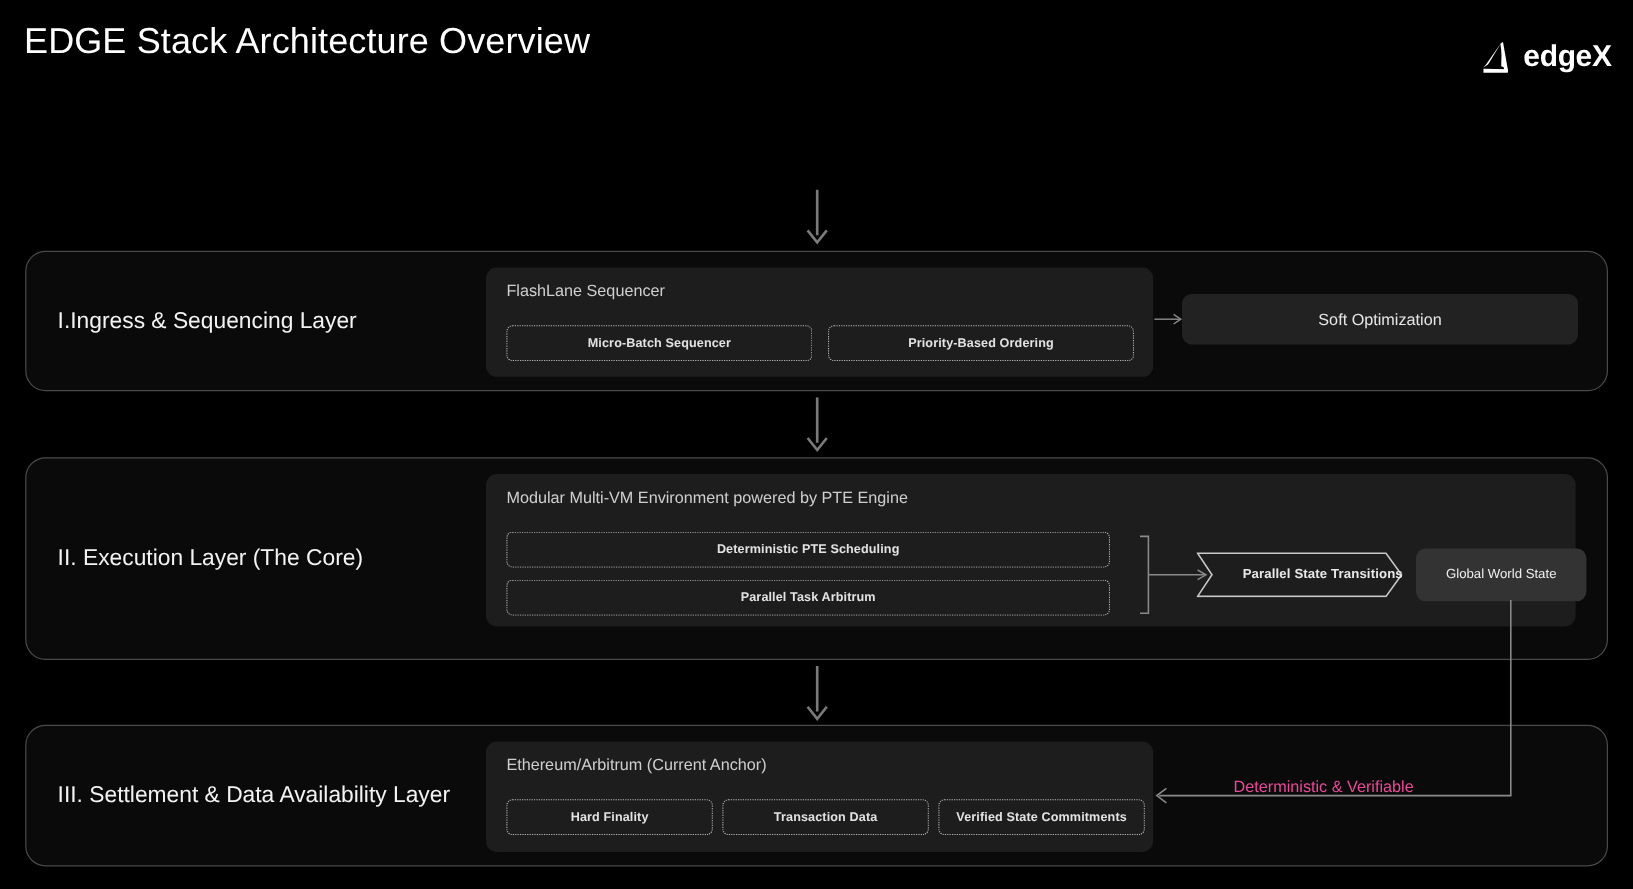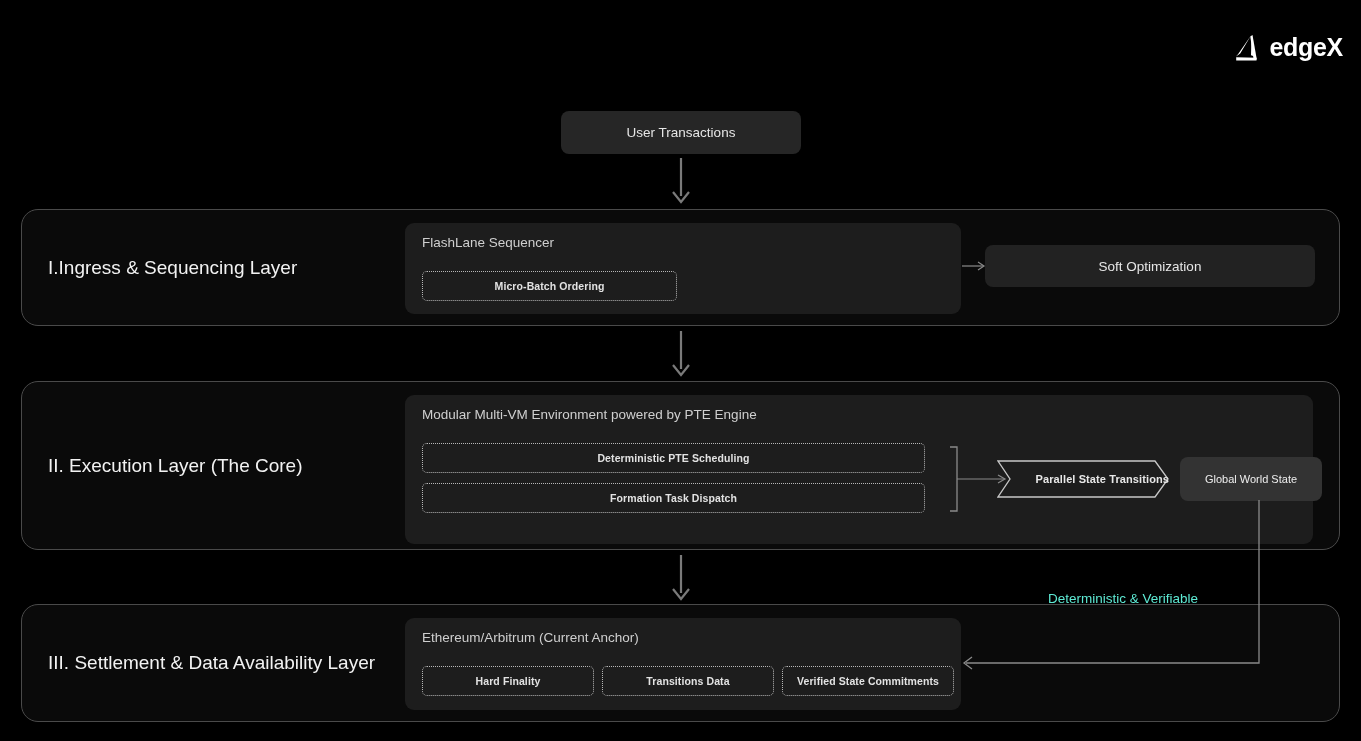--- a/index.html
+++ b/index.html
@@ -97,58 +97,59 @@
   .chevron svg { position: absolute; inset: 0; }
   .chevron span {
     position: relative; color: #e8e8e8; font-size: 11px; font-weight: 600;
     letter-spacing: 0.1px;
   }
 
   
   .conn { position: absolute; }
   .conn svg { display: block; overflow: visible; }
   .feedback-label {
-    position: absolute; left: 1028px; top: 591px;
-    font-size: 13.5px; color: #5eead4; white-space: nowrap; margin-left: 20px;
+    position: absolute; left: 1028px; top: 648px;
+    font-size: 13.5px; color: #ec4899; white-space: nowrap;
   }
 </style>
 </head>
 <body>
 
 <div id="root">
 
+  <div class="page-title">EDGE Stack Architecture Overview</div>
 
   <div class="brand">
     <svg class="brand-mark" viewBox="0 0 30 28">
       <polygon points="16.5,1 19.5,22.5 16.0,21.2" fill="#ffffff"></polygon>
       <polygon points="16.0,1.6 3.2,20.0 1.0,22.4 5.2,19.6" fill="#ffffff"></polygon>
       <polygon points="1.2,23.2 21.5,23.8 21.5,26.6 1.2,26.6" fill="#ffffff"></polygon>
       <polygon points="17.5,1.0 21.8,25.6 18.6,25.6 15.3,2.4" fill="#ffffff"></polygon>
     </svg>
     <span class="brand-name">edgeX</span>
   </div>
 
-  <div class="top-node">
-    <span>User Transactions</span>
-  </div>
 
   <div class="vconn" style="top:158px;height:48px;">
     <svg width="30" height="48" viewBox="0 0 30 48">
       <line x1="15" y1="0" x2="15" y2="38" stroke="#7a7a7a" stroke-width="2.2"></line>
       <polyline points="7,34 15,44 23,34" fill="none" stroke="#7a7a7a" stroke-width="2.2"></polyline>
     </svg>
   </div>
 
   <div class="layer" style="top:209px;height:117px;">
     <div class="layer-title">I.Ingress &amp; Sequencing Layer</div>
 
     <div class="panel" style="left:383px;top:13px;width:556px;height:91px;">
       <div class="panel-title">FlashLane Sequencer</div>
       <div class="dotted" style="left:17px;top:48px;width:255px;height:30px;">
-        <span>Micro-Batch Ordering</span>
+        <span>Micro-Batch Sequencer</span>
+      </div>
+      <div class="dotted" style="left:285px;top:48px;width:255px;height:30px;">
+        <span>Priority-Based Ordering</span>
       </div>
     </div>
 
     <div class="conn" style="left:940px;top:49px;">
       <svg width="26" height="14" viewBox="0 0 26 14">
         <line x1="0" y1="7" x2="21" y2="7" stroke="#8a8a8a" stroke-width="1.2"></line>
         <polyline points="16,3 22,7 16,11" fill="none" stroke="#8a8a8a" stroke-width="1.2"></polyline>
       </svg>
     </div>
 
@@ -160,27 +161,27 @@
   <div class="vconn" style="top:331px;height:48px;">
     <svg width="30" height="48" viewBox="0 0 30 48">
       <line x1="15" y1="0" x2="15" y2="38" stroke="#7a7a7a" stroke-width="2.2"></line>
       <polyline points="7,34 15,44 23,34" fill="none" stroke="#7a7a7a" stroke-width="2.2"></polyline>
     </svg>
   </div>
 
   <div class="layer" style="top:381px;height:169px;">
     <div class="layer-title">II. Execution Layer (The Core)</div>
 
-    <div class="panel" style="left:383px;top:13px;width:908px;height:149px;">
+    <div class="panel" style="left:383px;top:13px;width:908px;height:127px;">
       <div class="panel-title">Modular Multi-VM Environment powered by PTE Engine</div>
       <div class="dotted" style="left:17px;top:48px;width:503px;height:30px;">
         <span>Deterministic PTE Scheduling</span>
       </div>
       <div class="dotted" style="left:17px;top:88px;width:503px;height:30px;">
-        <span>Formation Task Dispatch</span>
+        <span>Parallel Task Arbitrum</span>
       </div>
 
       <div class="conn" style="left:543px;top:50px;">
         <svg width="64" height="68" viewBox="0 0 64 68">
           <path d="M2,2 L9,2 L9,66 L2,66" fill="none" stroke="#8a8a8a" stroke-width="1.3"></path>
           <line x1="9" y1="34" x2="56" y2="34" stroke="#8a8a8a" stroke-width="1.2"></line>
           <polyline points="50,30 57,34 50,38" fill="none" stroke="#8a8a8a" stroke-width="1.2"></polyline>
         </svg>
       </div>
 
@@ -206,21 +207,21 @@
 
   <div class="layer" style="top:604px;height:118px;">
     <div class="layer-title">III. Settlement &amp; Data Availability Layer</div>
 
     <div class="panel" style="left:383px;top:13px;width:556px;height:92px;">
       <div class="panel-title">Ethereum/Arbitrum (Current Anchor)</div>
       <div class="dotted" style="left:17px;top:48px;width:172px;height:30px;">
         <span>Hard Finality</span>
       </div>
       <div class="dotted" style="left:197px;top:48px;width:172px;height:30px;">
-        <span>Transitions Data</span>
+        <span>Transaction Data</span>
       </div>
       <div class="dotted" style="left:377px;top:48px;width:172px;height:30px;text-align:center;">
         <span>Verified State Commitments</span>
       </div>
     </div>
   </div>
 
   <div class="conn" style="left:955px;top:500px;">
     <svg width="320" height="175" viewBox="0 0 320 175">
       <path d="M304,0 L304,163 L11,163" fill="none" stroke="#8a8a8a" stroke-width="1.3"></path>

